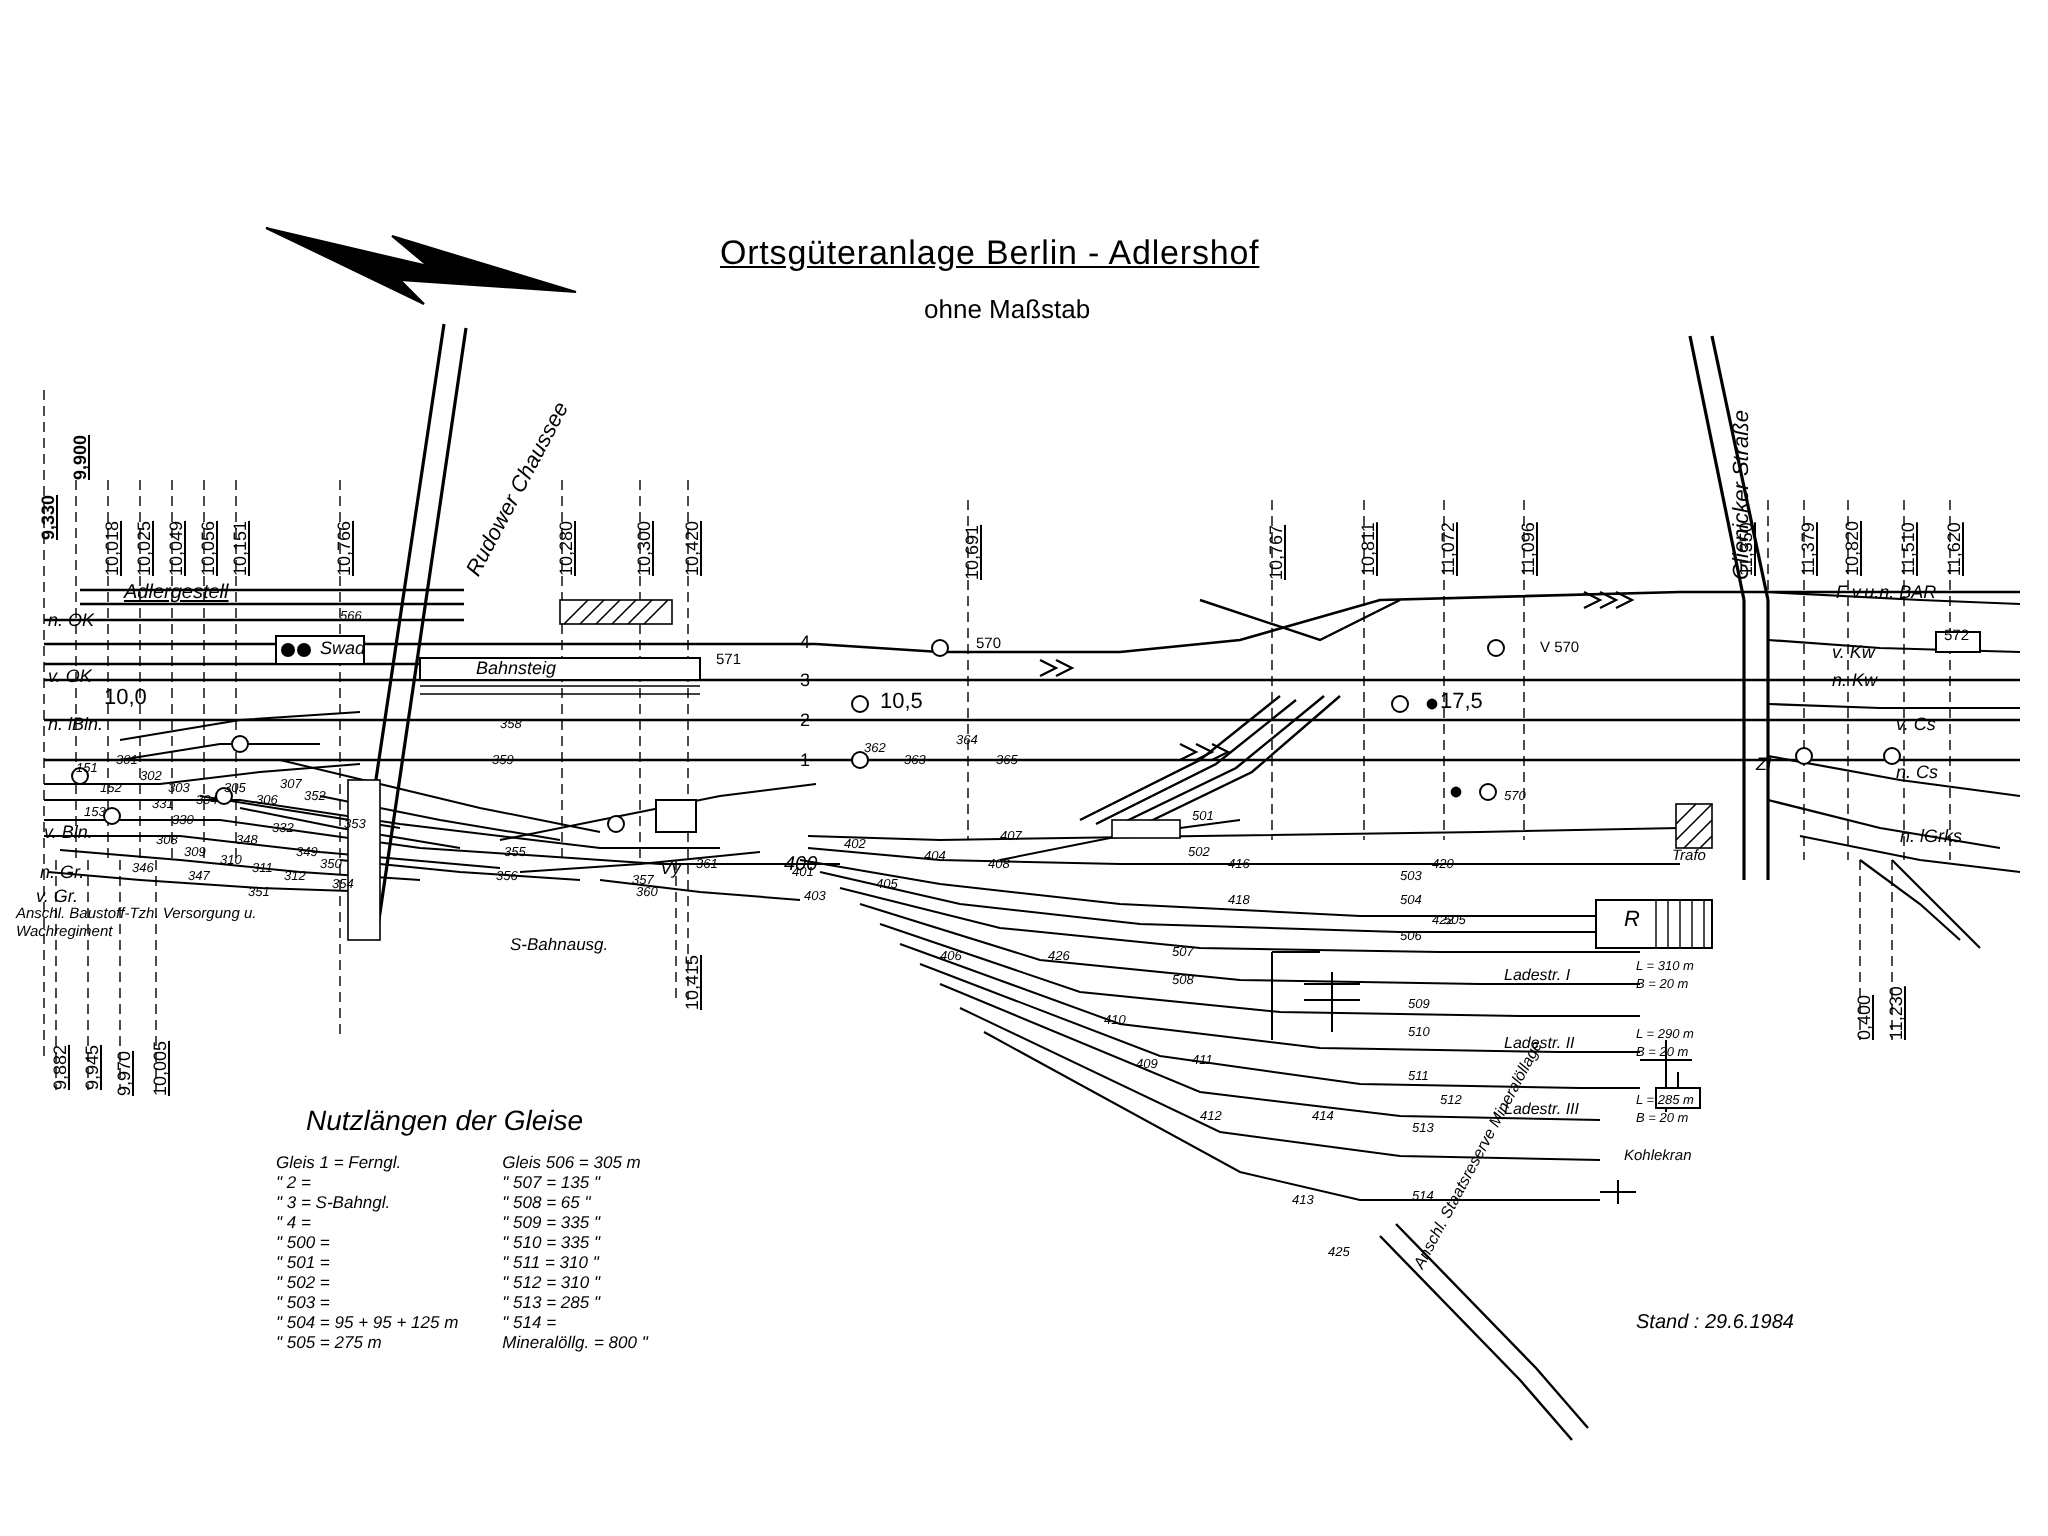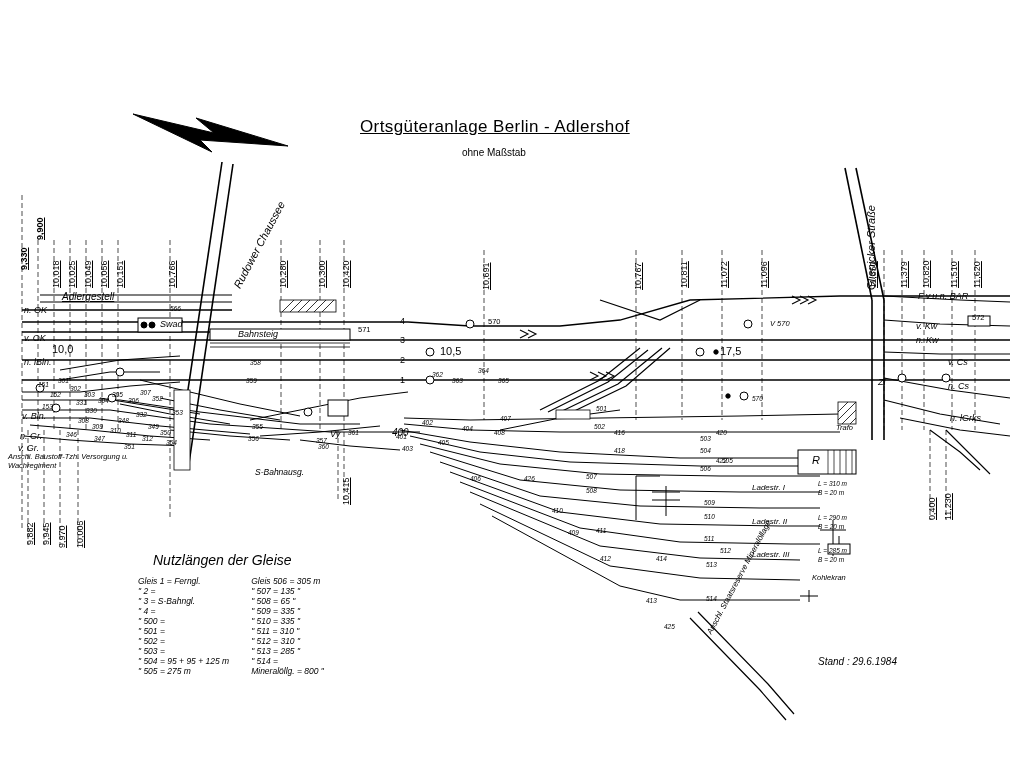--- a/index.html
+++ b/index.html
@@ -8,21 +8,21 @@
   .root{position:absolute;left:0;top:0;width:1024px;height:610px;}
   .t{position:absolute;white-space:nowrap;font-size:9px;line-height:1;}
   .sm{font-size:7.5px;}
   .xs{font-size:6.5px;}
   .it{font-style:italic;}
   .bold{font-weight:bold;}
   .u{text-decoration:underline;}
   .rot{transform-origin:0 0;transform:rotate(-90deg);}
   .rotd{transform-origin:0 0;transform:rotate(-62deg);}
   .title{font-size:17px;letter-spacing:.4px;}
-  .subtitle{font-size:10px;}
+  .subtitle{font-size:13px;}
   svg{position:absolute;left:0;top:0;}
   .legend{position:absolute;}
   .legend .hd{font-size:14px;font-style:italic;margin-left:15px;}
   .legend .row{font-size:8.5px;font-style:italic;white-space:nowrap;}
   .stand{font-size:10px;font-style:italic;}
   .lad{font-size:8px;font-style:italic;}
   .ladsm{font-size:6.5px;font-style:italic;}
 </style>
 </head>
 <body>
@@ -317,21 +317,21 @@
   <div class="t" style="left:400px;top:336px;">3</div>
   <div class="t" style="left:400px;top:356px;">2</div>
   <div class="t" style="left:400px;top:376px;">1</div>
 
   <div class="t" style="left:52px;top:344px;font-size:11px;">10,0</div>
   <div class="t" style="left:440px;top:346px;font-size:11px;">10,5</div>
   <div class="t" style="left:720px;top:346px;font-size:11px;">17,5</div>
   <div class="t sm" style="left:488px;top:318px;">570</div>
   <div class="t sm" style="left:358px;top:326px;">571</div>
   <div class="t sm" style="left:972px;top:314px;">572</div>
-  <div class="t sm" style="left:770px;top:320px;font-style:italic;">V 570</div>
+  <div class="t sm" style="left:770px;top:320px;">V 570</div>
 
   <div class="t it" style="left:160px;top:320px;">Swad</div>
   <div class="t it" style="left:330px;top:402px;margin-top:28px;">Vy</div>
   <div class="t it" style="left:878px;top:378px;">Zl</div>
   <div class="t sm it" style="left:836px;top:424px;">Trafo</div>
   <div class="t it" style="left:812px;top:455px;font-size:11px;">R</div>
   <div class="t sm it" style="left:812px;top:574px;">Kohlekran</div>
 
   <div class="t lad" style="left:752px;top:484px;">Ladestr. I</div>
   <div class="t ladsm" style="left:818px;top:481px;">L = 310 m</div>

